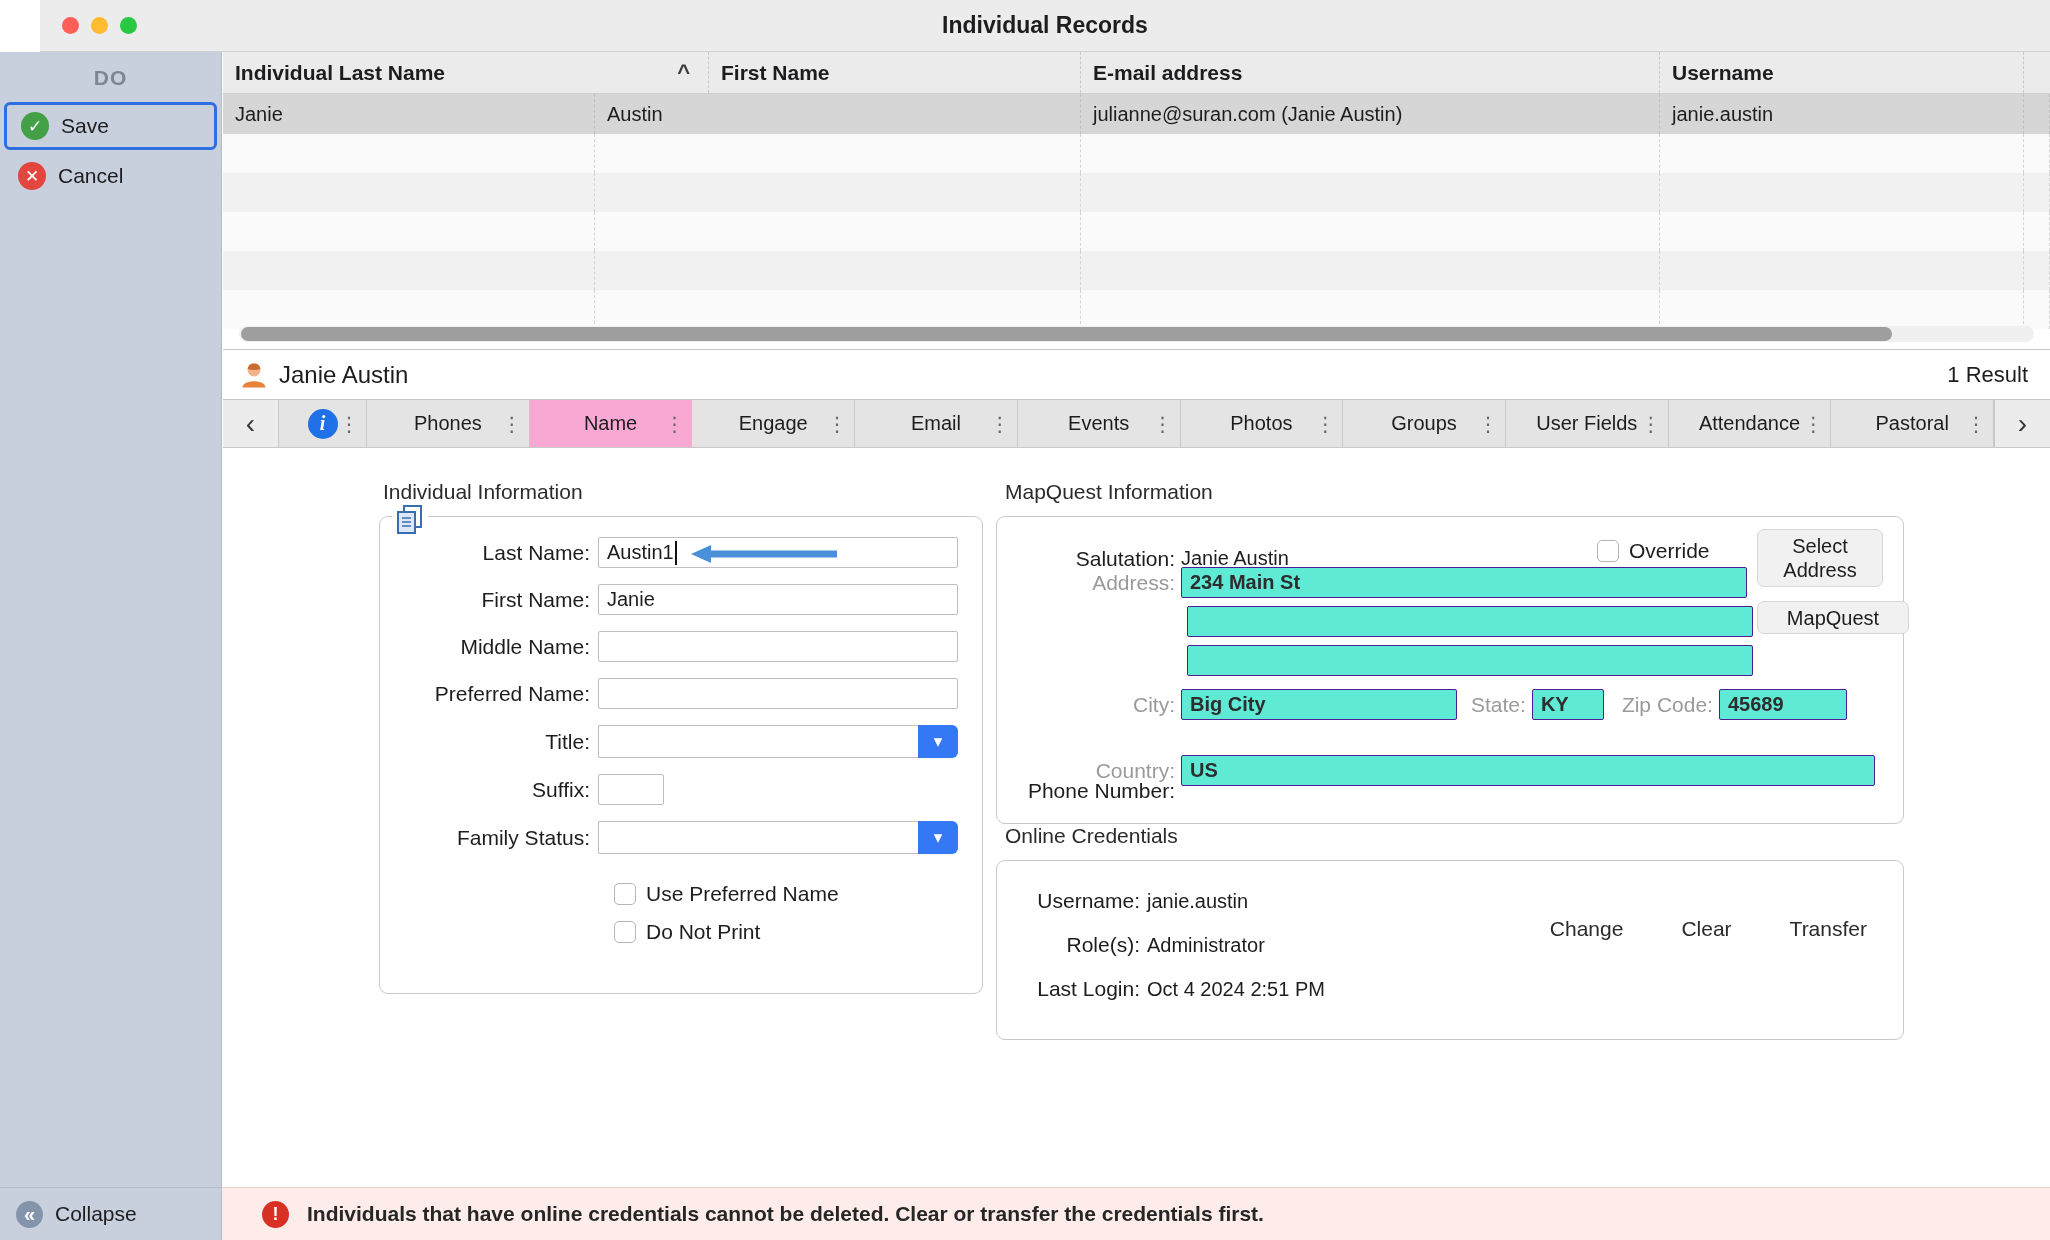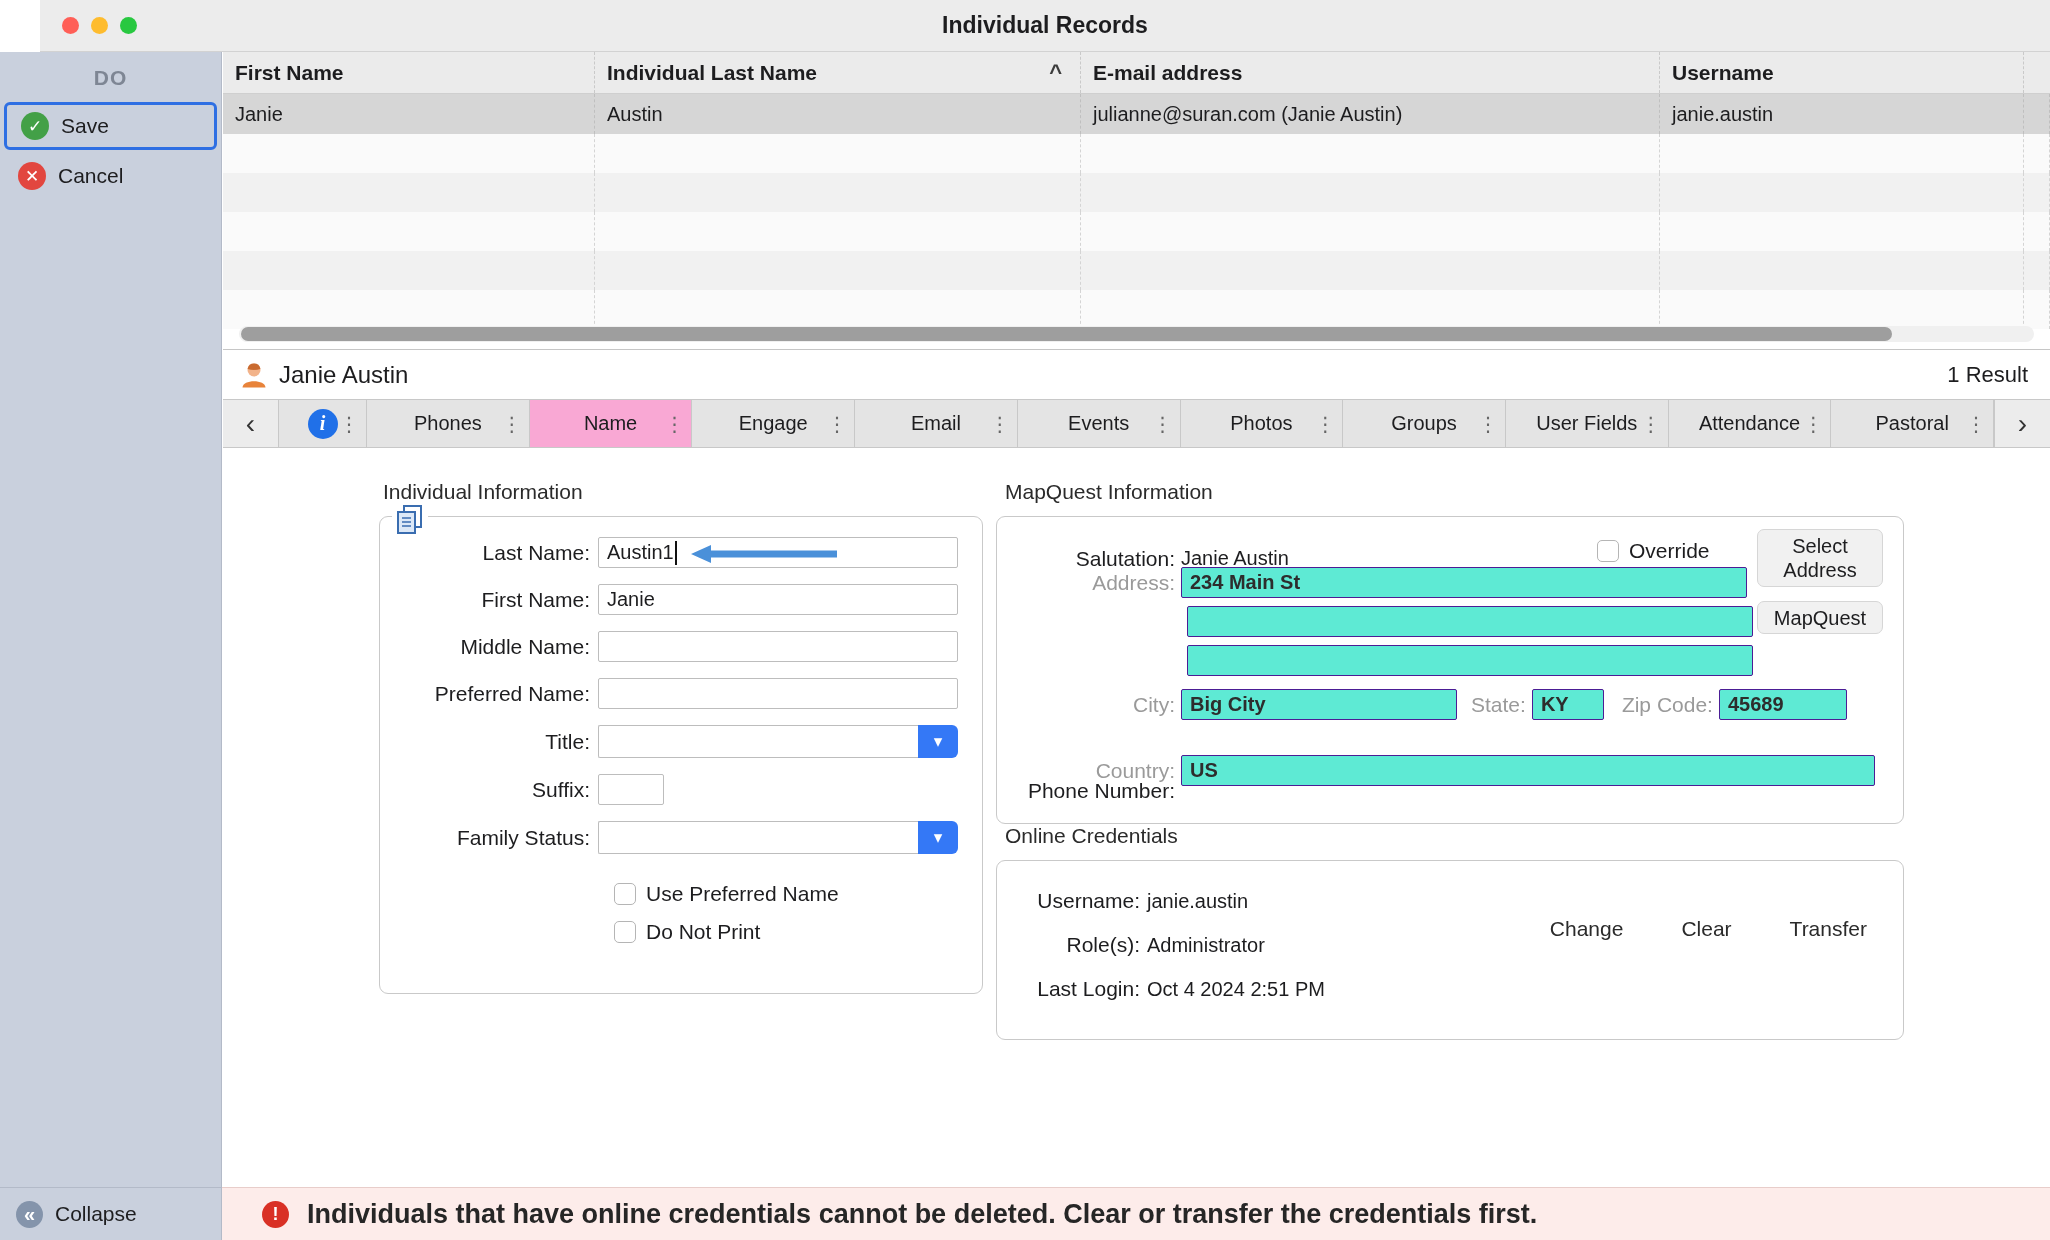--- a/index.html
+++ b/index.html
@@ -162,21 +162,21 @@
   .clabel { width:150px; text-align:right; padding-right:7px; font-size:21px; }
   .cred-btns { position:absolute; right:36px; top:56px; display:flex; gap:58px; font-size:21px; color:#2b2b2b; }
 
   
   .footer {
     position:absolute; left:222px; right:0; bottom:0; height:53px;
     background:#fdecea; border-top:1px solid #e8cdca;
     display:flex; align-items:center; gap:18px; padding-left:40px;
   }
   .ic-alert { background:#d93025; width:27px; height:27px; flex:0 0 27px; font-size:18px; }
-  .footer-msg { font-weight:bold; font-size:27px; color:#262626; }
+  .footer-msg { font-weight:bold; font-size:21px; color:#262626; }
 </style>
 </head>
 <body>
 
 <div class="titlebar">
   <div class="traffic">
     <div class="light red"></div>
     <div class="light yellow"></div>
     <div class="light green"></div>
   </div>
@@ -194,26 +194,26 @@
     <span>Cancel</span>
   </div>
 </div>
 <div class="collapse-bar">
   <span class="round-ic ic-collapse">«</span>
   <span>Collapse</span>
 </div>
 
 <div class="tbl">
   <div class="tbl-head">
-    <div class="th c1">
-      <span>First Name</span>
-    </div>
     <div class="th c2">
       <span>Individual Last Name</span>
       <span class="sort-caret">^</span>
+    </div>
+    <div class="th c1">
+      <span>First Name</span>
     </div>
     <div class="th c3">
       <span>E-mail address</span>
     </div>
     <div class="th c4">
       <span>Username</span>
     </div>
     <div class="th c5"></div>
   </div>
 
@@ -402,21 +402,21 @@
   <div class="gbox" style="left:773px; top:68px; width:908px; height:308px;">
     <div class="arow" style="left:0; top:26px; height:31px;">
       <span class="alabel">Salutation:</span>
       <span>Janie Austin</span>
     </div>
     <div class="arow" style="left:600px; top:22px; gap:10px;">
       <span class="cb"></span>
       <span style="font-size:21px;">Override</span>
     </div>
     <div class="btn" style="position:absolute; left:760px; top:12px; width:126px; height:58px; padding:4px;">Select Address</div>
-    <div class="btn" style="position:absolute; left:760px; top:84px; width:126px; height:33px;">MapQuest</div>
+    <div class="btn" style="position:absolute; left:760px; top:84px; width:152px; height:33px;">MapQuest</div>
 
     <div class="arow" style="left:0; top:50px;">
       <span class="alabel dim">Address:</span>
       <input class="ainput" style="width: 566px;" value="234 Main St">
     </div>
     <div class="arow" style="left:190px; top:89px;">
       <input class="ainput" style="width: 566px;" value="">
     </div>
     <div class="arow" style="left:190px; top:128px;">
       <input class="ainput" style="width: 566px;" value="">

